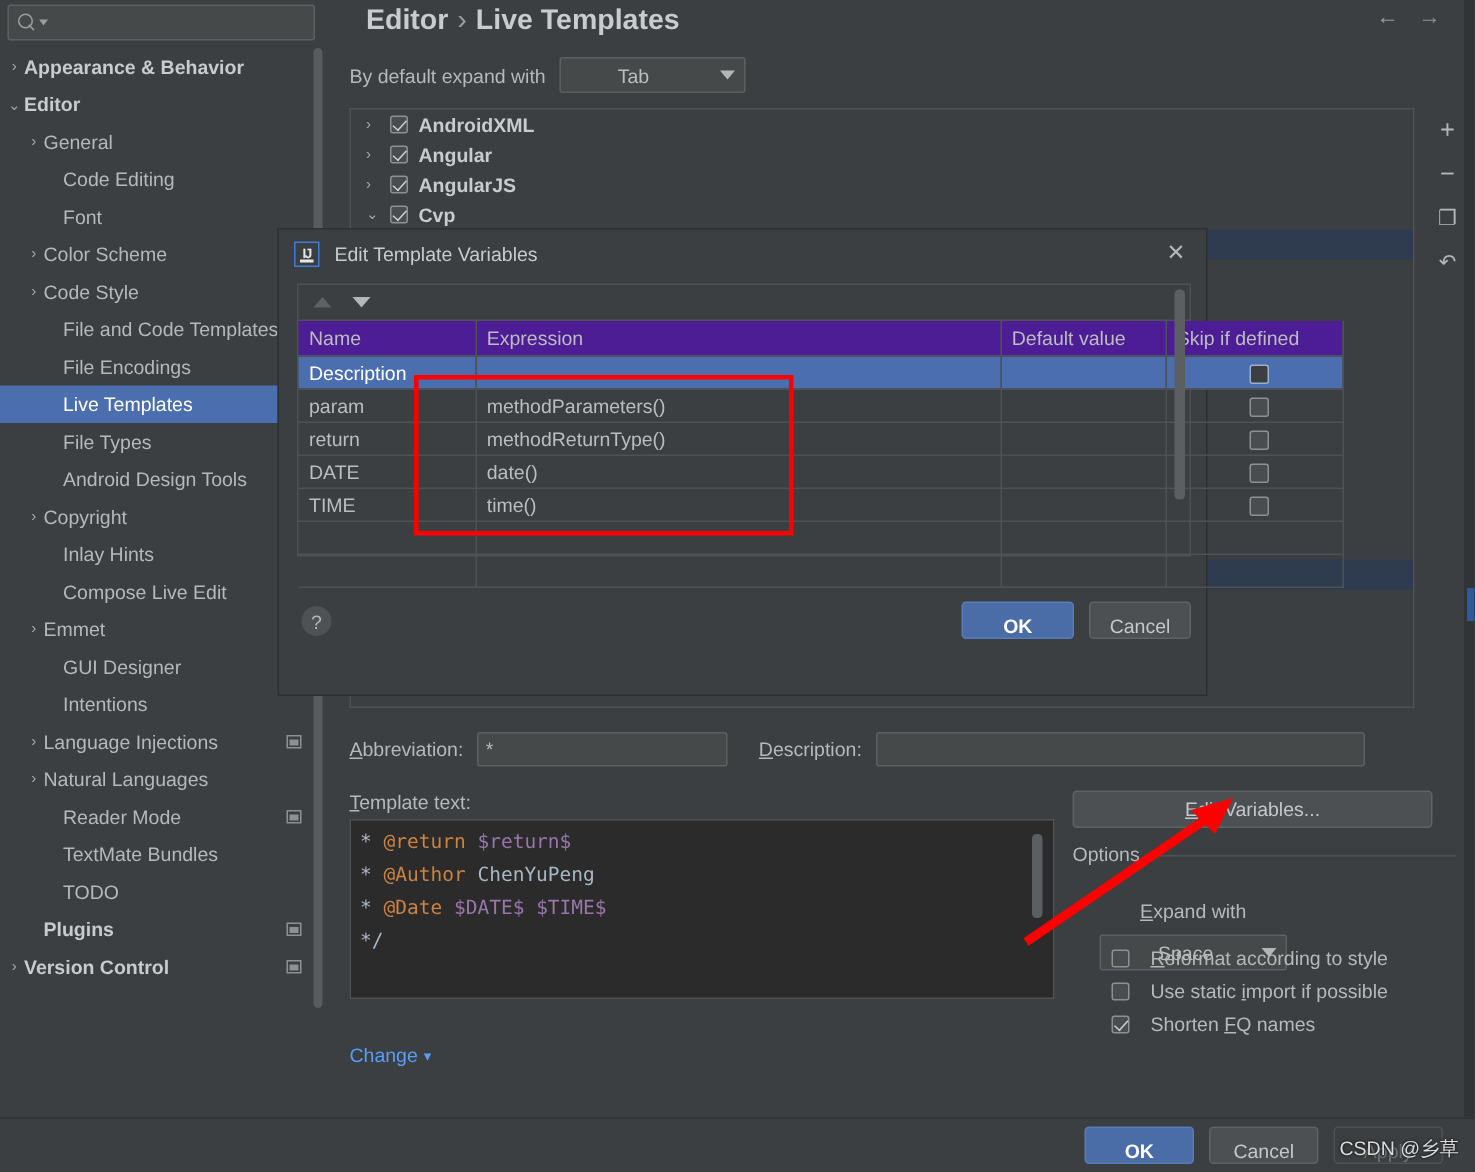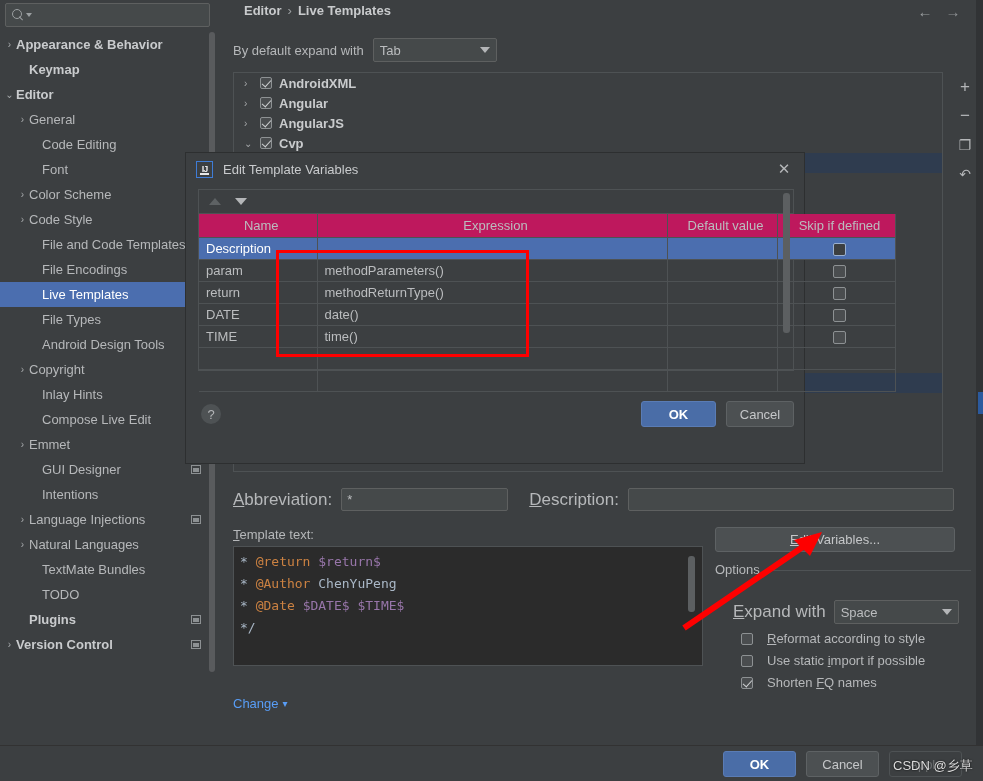--- a/index.html
+++ b/index.html
@@ -59,33 +59,33 @@
     position: absolute; left: 0; top: 745px; width: 216px; height: 36px; background: #3c3f41;
     border-top: 1px solid #323232;
   }
   .qmark {
     width: 20px; height: 20px; border-radius: 50%; background: #4e5254; color: #b4b6b8;
     display: flex; align-items: center; justify-content: center; font-size: 13px;
   }
 
   
   #main { position: absolute; left: 216px; top: 0; width: 767px; height: 745px; background: #3c3f41; }
-  #breadcrumb { position: absolute; left: 17px; top: 3px; font-size: 13px; font-weight: bold; color: #c9cbcd; padding-left: 11px; }
+  #breadcrumb { position: absolute; left: 17px; top: 3px; font-size: 19px; font-weight: bold; color: #c9cbcd; padding-left: 11px; }
   #breadcrumb .sep { font-weight: normal; color: #9b9fa1; margin: 0 6px; }
   #nav-back { position: absolute; right: 47px; top: 3px; width: 22px; height: 18px; color: #9b9fa1; font-size: 15px; text-align: center; }
   #nav-fwd  { position: absolute; right: 19px; top: 3px; width: 22px; height: 18px; color: #8f9294; font-size: 15px; text-align: center; }
 
   #expand-row { position: absolute; left: 17px; top: 38px; display: flex; align-items: center; gap: 9px; }
   #expand-row .lab { font-size: 13px; color: #b6b8ba; }
   .combo {
     height: 24px; background: #45494a; border: 1px solid #5e6060; border-radius: 2px;
     display: flex; align-items: center; padding: 0 6px; color: #bbbdbf; font-size: 13px;
     position: relative;
   }
-  .combo .cval { flex: 1 1 auto; }
+  .combo .cval { flex: 1 1 auto; margin-left: 32px; }
   .combo .carr { width: 0; height: 0; border-left: 5px solid transparent; border-right: 5px solid transparent;
     border-top: 6px solid #b4b6b8; margin-left: 10px; }
 
   #tpl-tree {
     position: absolute; left: 17px; top: 72px; width: 710px; height: 400px;
     background: #3c3f41; border: 1px solid #4e5254; overflow: hidden;
   }
   .trow { height: 20px; display: flex; align-items: center; padding-left: 10px; font-size: 13px; font-weight: bold; color: #c9cbcd; }
   .trow .tarr { width: 16px; color: #a5a8aa; font-size: 10px; font-weight: normal; }
   .cbx {
@@ -96,21 +96,21 @@
     content: ""; position: absolute; left: 3px; top: 0px; width: 4px; height: 8px;
     border: solid #cfd1d3; border-width: 0 1.6px 1.6px 0; transform: rotate(42deg);
   }
   .trow.selrow { background: #2f3c4f; }
 
   #tool-col { position: absolute; left: 733px; top: 72px; width: 32px; height: 118px; }
   .tbtn { width: 32px; height: 29px; display: flex; align-items: center; justify-content: center; color: #b4b6b8; }
 
   
   #abbr-row { position: absolute; left: 17px; top: 488px; display: flex; align-items: center; }
-  .fieldlabel { font-size: 17px; color: #b6b8ba; }
+  .fieldlabel { font-size: 13px; color: #b6b8ba; }
   .txtfield {
     background: #45494a; border: 1px solid #5e6060; border-radius: 2px; height: 23px;
     color: #bbbdbf; font-size: 13px; display: flex; align-items: center; padding: 0 5px;
   }
 
   #tpl-text-label { position: absolute; left: 17px; top: 527px; font-size: 13px; color: #b6b8ba; }
   #editor {
     position: absolute; left: 17px; top: 546px; width: 470px; height: 120px;
     background: #2b2b2b; border: 1px solid #4e5254; padding: 4px 6px;
     font-family: "DejaVu Sans Mono", monospace; font-size: 13px; line-height: 22px;
@@ -125,28 +125,28 @@
   #changelink { position: absolute; left: 17px; top: 696px; font-size: 13px; color: #589df6; display: flex; align-items: center; gap: 4px; }
 
   #edit-vars-btn {
     position: absolute; left: 499px; top: 527px; width: 240px; height: 25px;
     background: #4c5052; border: 1px solid #5e6264; border-radius: 3px;
     display: flex; align-items: center; justify-content: center;
     color: #c5c7c9; font-size: 13px;
   }
   #options-legend { position: absolute; left: 499px; top: 562px; font-size: 13px; color: #b6b8ba; background: #3c3f41; padding-right: 5px; }
   #options-line { position: absolute; left: 555px; top: 570px; width: 200px; height: 1px; background: #4f5355; }
-  #expand2-row { position: absolute; left: 517px; top: 600px; display: flex; align-items: center; gap: 8px; }
+  #expand2-row { position: absolute; left: 517px; top: 600px; display: flex; align-items: center; gap: 8px; flex-direction: column; }
   .optcb { position: absolute; display: flex; align-items: center; gap: 7px; font-size: 13px; color: #b6b8ba; }
 
   
   #bottombar { position: absolute; left: 0; top: 745px; width: 983px; height: 36px; border-top: 1px solid #323232; background: #3c3f41; }
   .btn {
-    height: 14px; border-radius: 3px; display: flex; align-items: center; justify-content: center;
-    font-size: 13px; padding: 12px 12px;
+    height: 25px; border-radius: 3px; display: flex; align-items: flex-end; justify-content: center;
+    font-size: 13px; padding: 0 12px;
   }
   .btn.primary { background: #4a6da7; border: 1px solid #5a7cb5; color: #ffffff; font-weight: bold; }
   .btn.normal { background: #4c5052; border: 1px solid #5e6264; color: #c5c7c9; }
   .btn.disabled { background: #3c3f41; border: 1px solid #4e5254; color: #6e7173; }
   #watermark {
     position: absolute; left: 893px; top: 757px; font-size: 13px; color: #dcdcdc;
     text-shadow: 0 0 2px #000; white-space: nowrap;
   }
   #dialog {
     position: absolute; left: 185px; top: 152px; width: 620px; height: 312px;
@@ -163,22 +163,22 @@
   #dlg-title { margin-left: 10px; font-size: 13px; color: #c9cbcd; }
   #dlg-close { position: absolute; right: 12px; top: 8px; width: 16px; height: 16px; color: #b4b6b8; font-size: 15px; text-align: center; line-height: 15px; }
 
   #dlg-panel { position: absolute; left: 12px; top: 36px; width: 596px; height: 182px; border: 1px solid #4e5254; background: #3c3f41; }
   #tbl-toolbar { height: 24px; border-bottom: 1px solid #4e5254; display: flex; align-items: center; padding-left: 10px; gap: 14px; }
   .sort-up { width:0;height:0;border-left:6px solid transparent;border-right:6px solid transparent;border-bottom:7px solid #5e6264; }
   .sort-dn { width:0;height:0;border-left:6px solid transparent;border-right:6px solid transparent;border-top:7px solid #b4b6b8; }
 
   table.vars { width: 100%; border-collapse: collapse; table-layout: fixed; font-size: 13px; }
   table.vars th {
-    height: 23px; font-weight: normal; color: #bbbdbf; text-align: center; padding-left: 7px;
-    border-right: 1px solid #4e5254; border-bottom: 1px solid #4e5254; background: #be185d;
+    height: 23px; font-weight: normal; color: #bbbdbf; text-align: left; padding-left: 7px;
+    border-right: 1px solid #4e5254; border-bottom: 1px solid #4e5254; background: #4c1d95;
   }
   table.vars td {
     height: 22px; color: #bbbdbf; padding-left: 7px;
     border-right: 1px solid #4e5254; border-bottom: 1px solid #4e5254;
   }
   table.vars tr.rowsel td { background: #4b6eaf; color: #ffffff; }
   td.ck, th.ck { text-align: center; padding-left: 0; }
   .tcb {
     display: inline-block; width: 13px; height: 13px; border: 1px solid #8d9193;
     background: #4a4d4f; border-radius: 2px; vertical-align: middle;
@@ -215,24 +215,20 @@
         <span></span>
       </div>
     </div>
 
     <div id="tree-list">
         <div class="srow bold">
           <span class="arrow" style="margin-left: 3px;">›</span>
           <span class="lbl">Appearance &amp; Behavior</span>
         </div>
         <div class="srow bold">
-          <span class="arrow" style="margin-left: 16px;"></span>
-          <span class="lbl">Keymap</span>
-        </div>
-        <div class="srow bold">
           <span class="arrow" style="margin-left: 3px;">⌄</span>
           <span class="lbl">Editor</span>
         </div>
         <div class="srow">
           <span class="arrow" style="margin-left: 16px;">›</span>
           <span class="lbl">General</span>
         </div>
         <div class="srow">
           <span class="arrow" style="margin-left: 29px;"></span>
           <span class="lbl">Code Editing</span>
@@ -295,20 +291,25 @@
           <span class="lbl">Intentions</span>
         </div>
         <div class="srow">
           <span class="arrow" style="margin-left: 16px;">›</span>
           <span class="lbl">Language Injections</span>
           <span class="badge"></span>
         </div>
         <div class="srow">
           <span class="arrow" style="margin-left: 16px;">›</span>
           <span class="lbl">Natural Languages</span>
+        </div>
+        <div class="srow">
+          <span class="arrow" style="margin-left: 29px;"></span>
+          <span class="lbl">Reader Mode</span>
+          <span class="badge"></span>
         </div>
         <div class="srow">
           <span class="arrow" style="margin-left: 29px;"></span>
           <span class="lbl">TextMate Bundles</span>
         </div>
         <div class="srow">
           <span class="arrow" style="margin-left: 29px;"></span>
           <span class="lbl">TODO</span>
         </div>
         <div class="srow bold">

